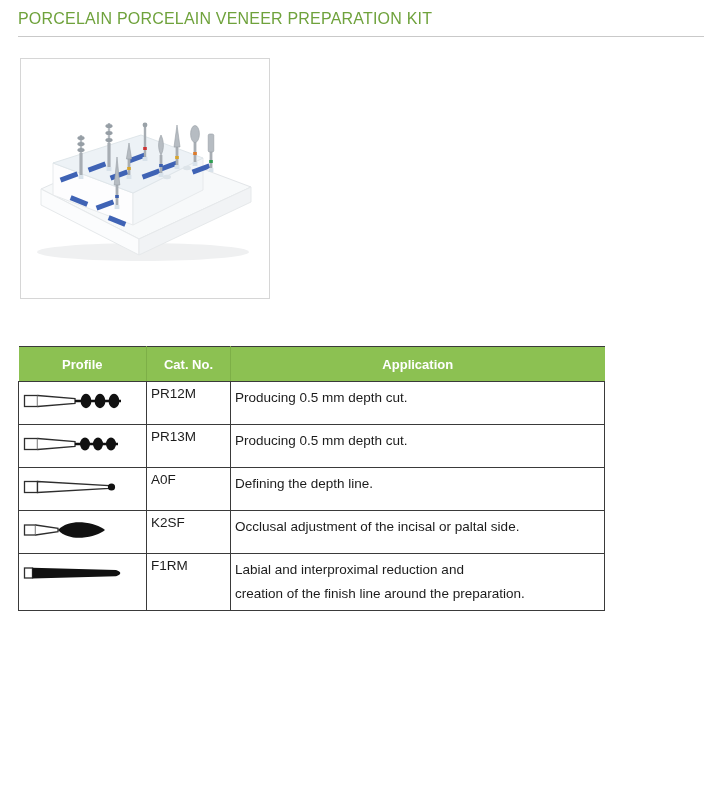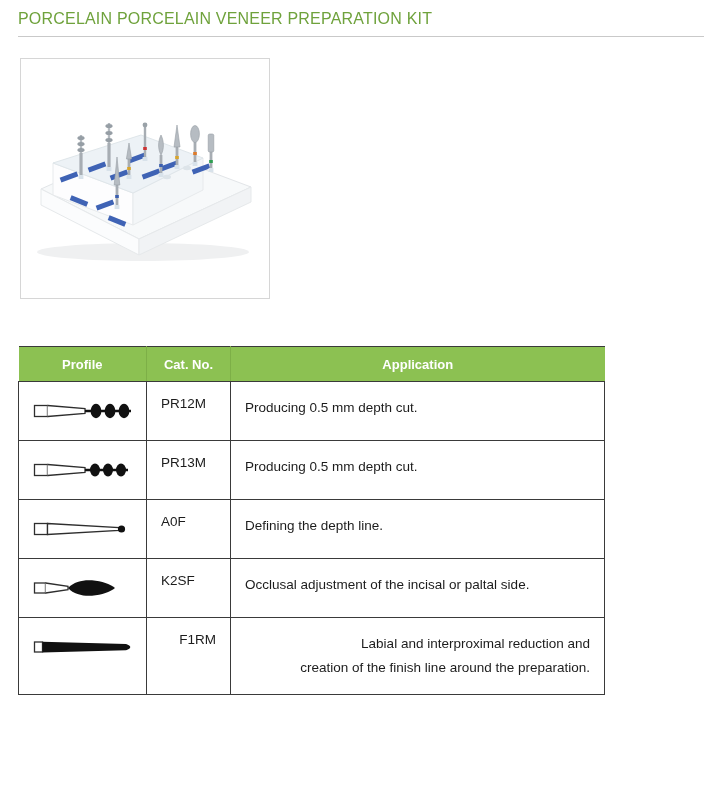--- a/index.html
+++ b/index.html
@@ -56,25 +56,25 @@
     text-align:center;
     border-left:1px solid var(--header-sep);
     border-bottom:1px solid var(--table-border);
     padding:0;
   }
   table.bur-table thead th:first-child{border-left:none;}
   table.bur-table tbody td{
     border:1px solid var(--table-border);
     vertical-align:top;
     font-size:13.5px;
-    padding:14px;
+    padding:4px;
     background:#fff;
   }
   table.bur-table tbody tr td{height:43px;}
-  table.bur-table tbody tr:last-child td{height:49px;text-align:right;}
+  table.bur-table tbody tr:last-child td{height:49px;}
   td.profile-cell{vertical-align:middle;padding-left:12px;}
   td.catno-cell{padding:10px 0 0 26px;}
   td.app-cell{padding:9px 8px 0 11px;line-height:24px;white-space:pre-line;}
   .profile-icon svg{display:block;}
 </style>
 </head>
 <body>
 
 <div class="page">
 

